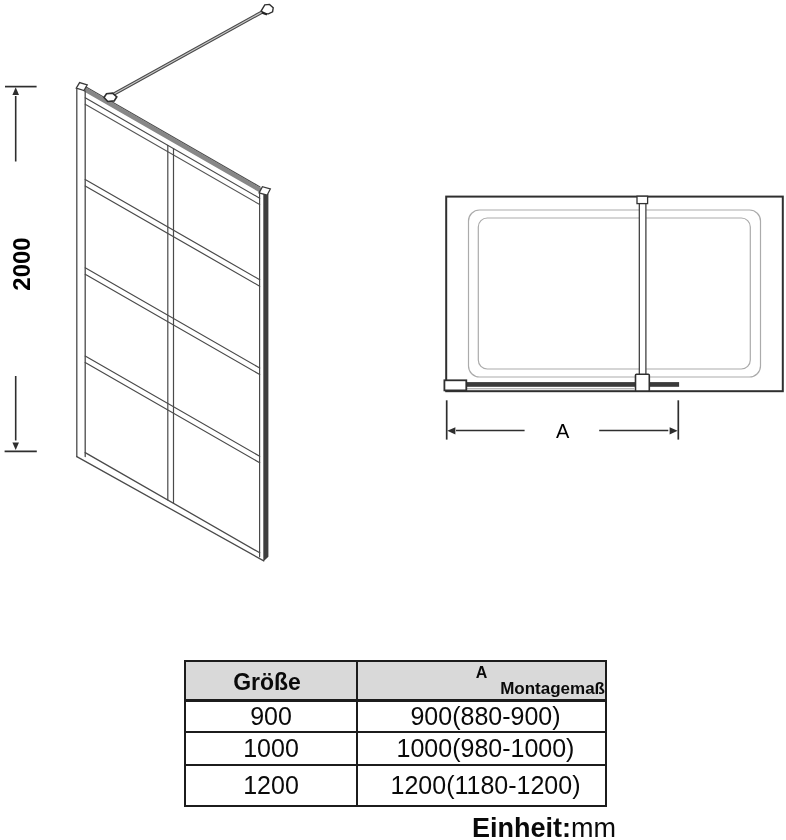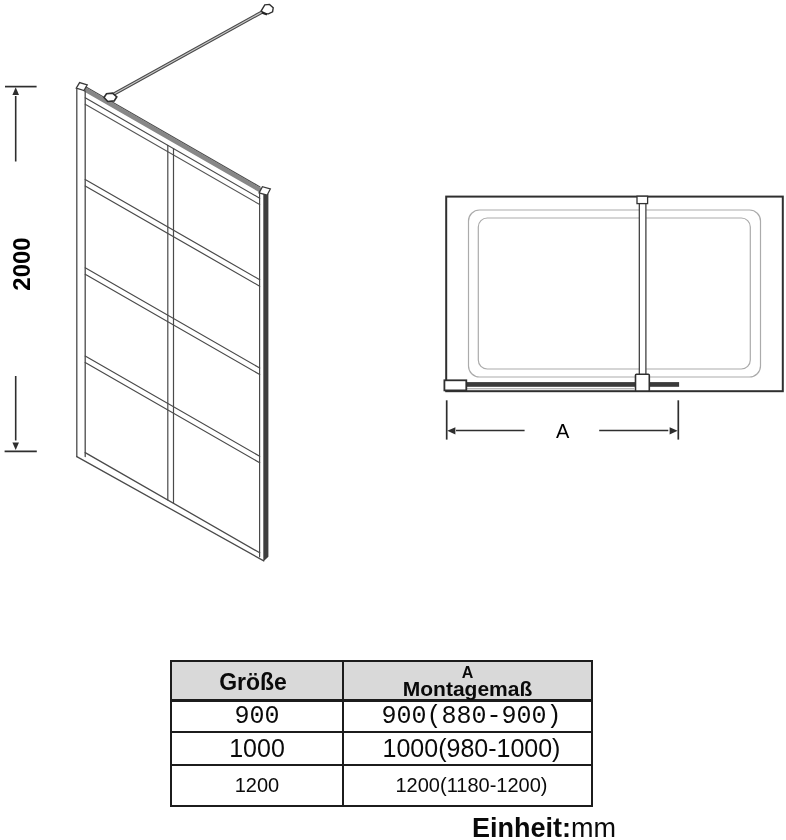--- a/index.html
+++ b/index.html
@@ -1,19 +1,19 @@
 <!DOCTYPE html>
 <html><head>
 <meta charset="utf-8">
 <style>
   html,body{margin:0;padding:0;}
   body{width:786px;height:840px;background:#ffffff;position:relative;overflow:hidden;
        font-family:"Liberation Sans",sans-serif;}
   #art{position:absolute;left:0;top:0;}
-  table{border-collapse:collapse;position:absolute;left:170px;top:660px;table-layout:fixed;}
+  table{border-collapse:collapse;position:absolute;left:184px;top:660px;table-layout:fixed;}
   td{border:2px solid #1c1c1c;text-align:center;vertical-align:middle;padding:0;color:#0a0a0a;}
 </style>
 </head>
 <body>
 
 <svg id="art" width="786" height="840" viewBox="0 0 786 840">
 
   <g stroke="#2e2e2e" fill="#2e2e2e">
 
     <line x1="5" y1="86.6" x2="36.6" y2="86.6" stroke-width="1.7"></line>
@@ -116,34 +116,34 @@
 
 <table>
 
   <tbody>
       <tr style="background:#d9d9d9;height:39px;">
 
     <td style="width:170px;font-size:23px;font-weight:bold;border-bottom:3px solid #1c1c1c;"><span style="position:relative;left:-4px;top:2px;">Größe</span></td>
 
     <td style="width:247px;font-weight:bold;border-bottom:3px solid #1c1c1c;">
       <div style="font-size:16px;line-height:17px;">A</div>
-      <div style="font-size:21px;line-height:15px;">Montagemaß</div>
+      <div style="font-size:17px;line-height:15px;text-align:right;">Montagemaß</div>
     </td>
   </tr>
 
-  <tr style="height:18px;font-size:25px;font-family:Liberation Mono, monospace;">
+  <tr style="height:18px;font-size:25px;">
     <td>900</td>
         <td style="padding-left:8px;margin-left:40px;">900(880-900)</td>
   </tr>
 
   <tr style="height:33px;font-size:25px;border-radius:10px;">
     <td>1000</td>
         <td style="padding-left:8px;">1000(980-1000)</td>
   </tr>
 
-  <tr style="height:41px;font-size:20px;">
+  <tr style="height:41px;font-size:25px;">
     <td>1200</td>
         <td style="padding-left:8px;">1200(1180-1200)</td>
   </tr>
 </tbody>
   </table>
 
 <div style="position:absolute;left:472px;top:815px;font-size:27px;line-height:1;color:#0a0a0a;"><b>Einheit:</b>mm</div>
 
 </body></html>

